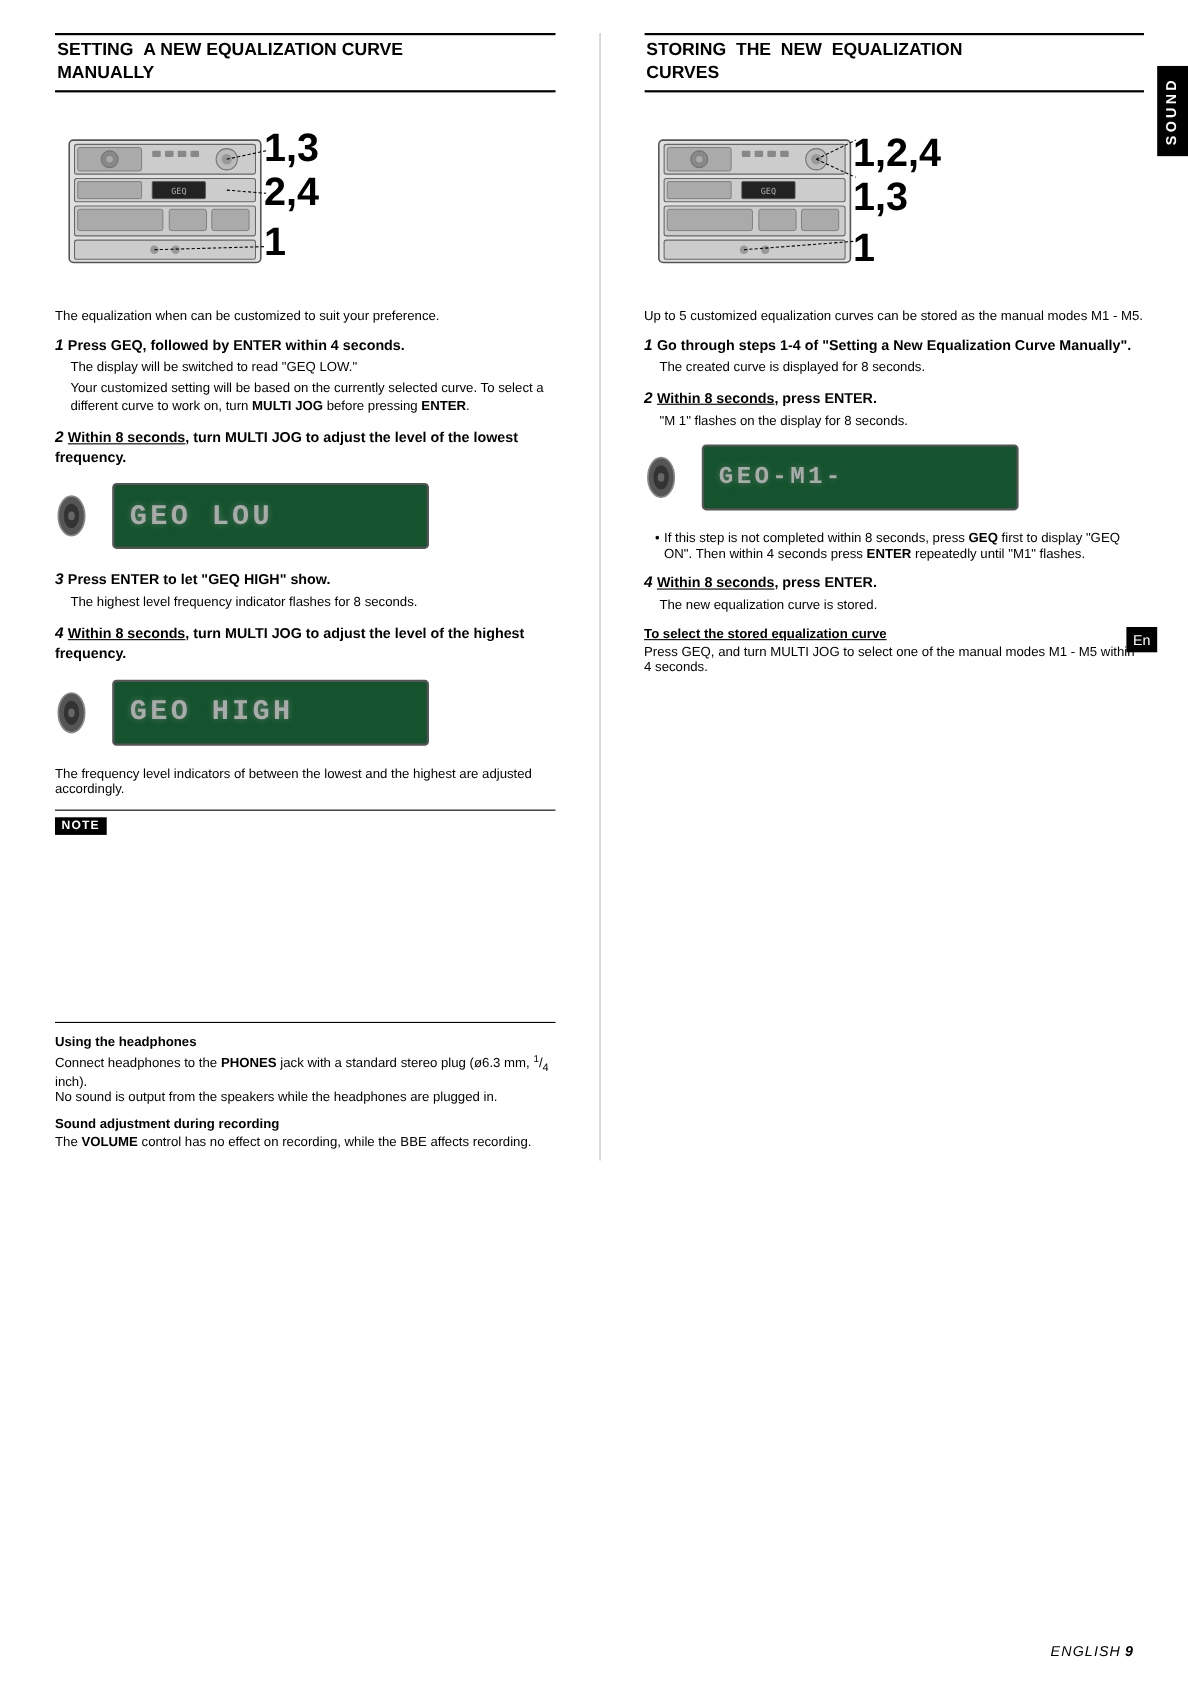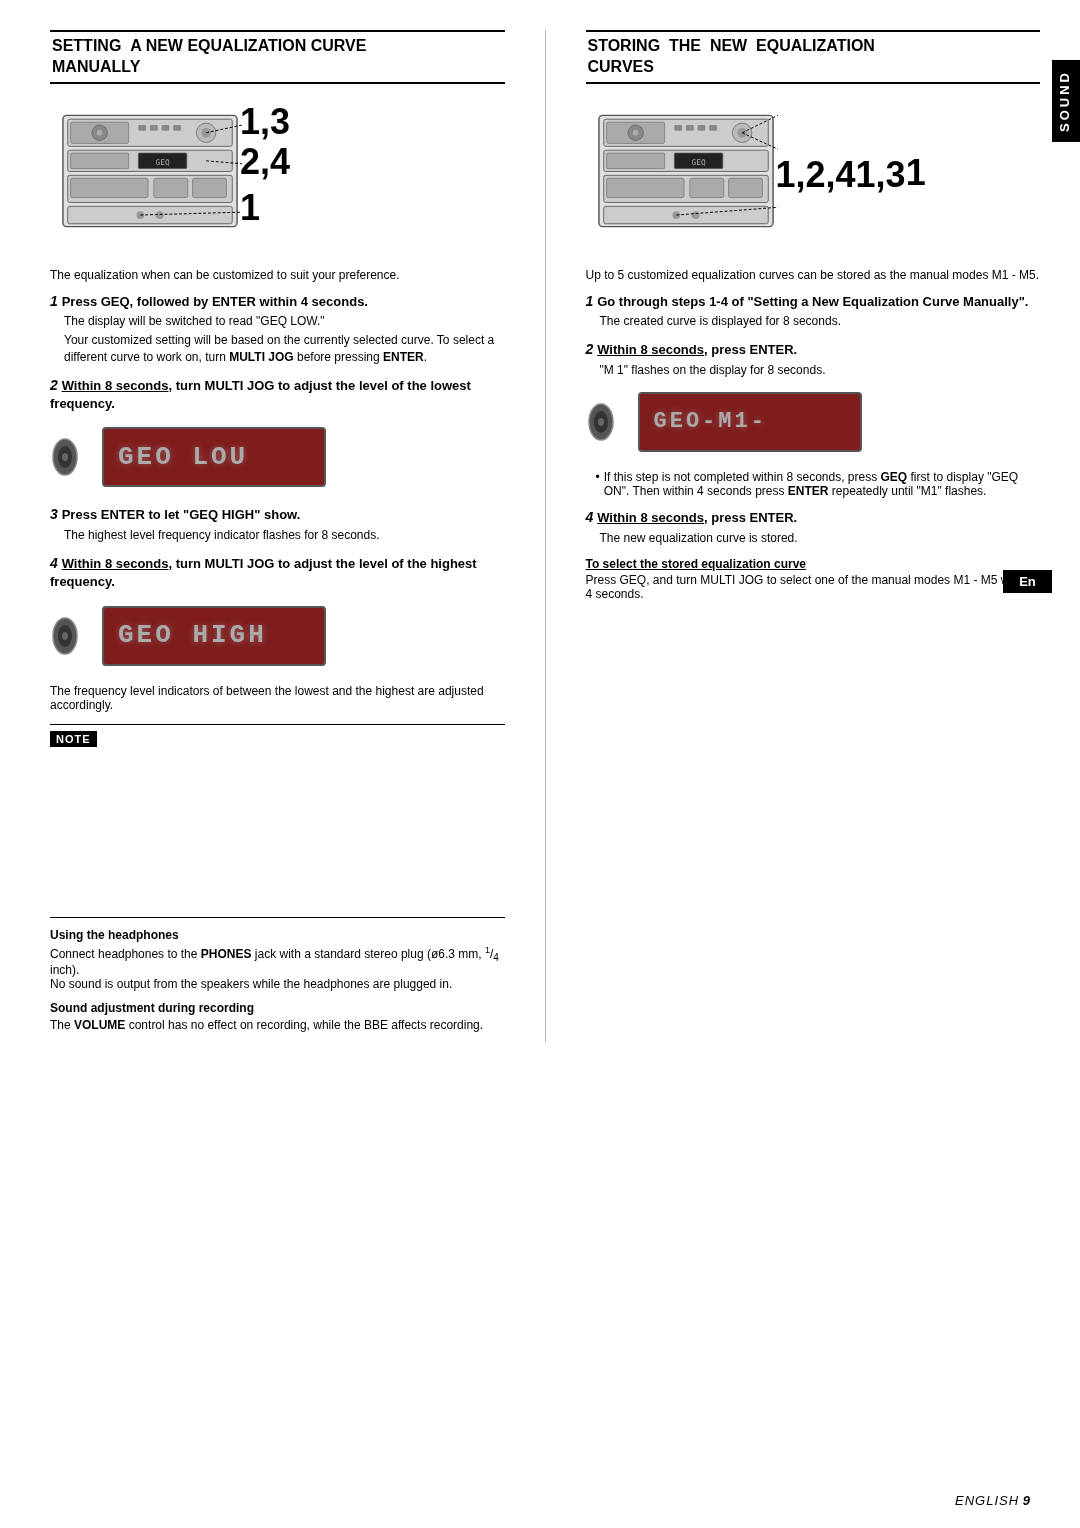--- a/index.html
+++ b/index.html
@@ -32,25 +32,25 @@
       font-size: 13px;
       font-weight: bold;
       letter-spacing: 3px;
       padding: 10px 5px;
       text-transform: uppercase;
     }
     .en-badge {
       position: absolute;
       right: 28px;
       top: 570px;
-      width: 49px;
+      width: 28px;
       background: #000;
       color: #fff;
       font-size: 13px;
-      font-weight: bold;
+      font-weight: normal;
       text-align: center;
       padding: 4px 2px;
     }
     
     .columns {
       display: flex;
       gap: 30px;
     }
     .col-left {
       flex: 1;
@@ -61,21 +61,21 @@
       max-width: 480px;
     }
     
     .section-title {
       font-size: 16px;
       font-weight: bold;
       text-transform: uppercase;
       border-top: 2px solid #000;
       border-bottom: 2px solid #000;
       padding: 4px 2px;
-      margin-bottom: 2px;
+      margin-bottom: 14px;
       line-height: 1.3;
     }
     
     .diagram-area {
       position: relative;
       width: 100%;
       height: 170px;
       margin-bottom: 12px;
       display: flex;
       align-items: center;
@@ -106,29 +106,29 @@
       padding-left: 0;
     }
     .step-body-indent {
       font-size: 12px;
       margin-top: 2px;
       padding-left: 14px;
     }
     .underline { text-decoration: underline; }
     
     .display-box {
-      background: #7f1d1d;
+      background: #14532d;
       border: 2px solid #555;
       border-radius: 4px;
       padding: 8px 14px;
       margin: 8px 0 8px 14px;
       display: inline-flex;
       align-items: center;
       gap: 6px;
-      width: 224px;
+      width: 288px;
       height: 60px;
       position: relative;
     }
     .display-box-wrap {
       margin: 6px 0;
       display: flex;
       align-items: center;
       gap: 8px;
     }
     .display-text {
@@ -344,21 +344,21 @@
           <rect x="18" y="85" width="80" height="20" rx="2" fill="#aaa" stroke="#777" stroke-width="0.8"></rect>
           <rect x="104" y="85" width="35" height="20" rx="2" fill="#aaa" stroke="#777" stroke-width="0.8"></rect>
           <rect x="144" y="85" width="35" height="20" rx="2" fill="#aaa" stroke="#777" stroke-width="0.8"></rect>
           <rect x="15" y="114" width="170" height="18" rx="2" fill="#ccc" stroke="#666" stroke-width="1"></rect>
           <circle cx="90" cy="123" r="4" fill="#999"></circle>
           <circle cx="110" cy="123" r="4" fill="#999"></circle>
           <line x1="158" y1="38" x2="195" y2="20" stroke="#000" stroke-width="1" stroke-dasharray="3,2"></line>
           <line x1="158" y1="38" x2="195" y2="55" stroke="#000" stroke-width="1" stroke-dasharray="3,2"></line>
           <line x1="90" y1="123" x2="195" y2="115" stroke="#000" stroke-width="1" stroke-dasharray="3,2"></line>
         </svg>
-        <div style="position:relative; margin-left:-10px; display:flex; align-items:flex-end; justify-content:center;">
+        <div style="position:relative; margin-left:-10px; display:flex; flex-direction:column; align-items:flex-start; justify-content:center;">
           <div style="font-size:36px; font-weight:bold; line-height:1.1;">1,2,4</div>
           <div style="font-size:36px; font-weight:bold; line-height:1.1;">1,3</div>
           <div style="font-size:36px; font-weight:bold; line-height:1.2; margin-top:4px;">1</div>
         </div>
       </div>
 
       <p class="step-body" style="margin-bottom:10px;">Up to 5 customized equalization curves can be stored as the manual modes M1 -  M5.</p>
 
       <div class="step">
         <span class="step-number">1&nbsp;</span><span class="step-title">Go through steps 1-4 of "Setting a New Equalization Curve Manually".</span>

